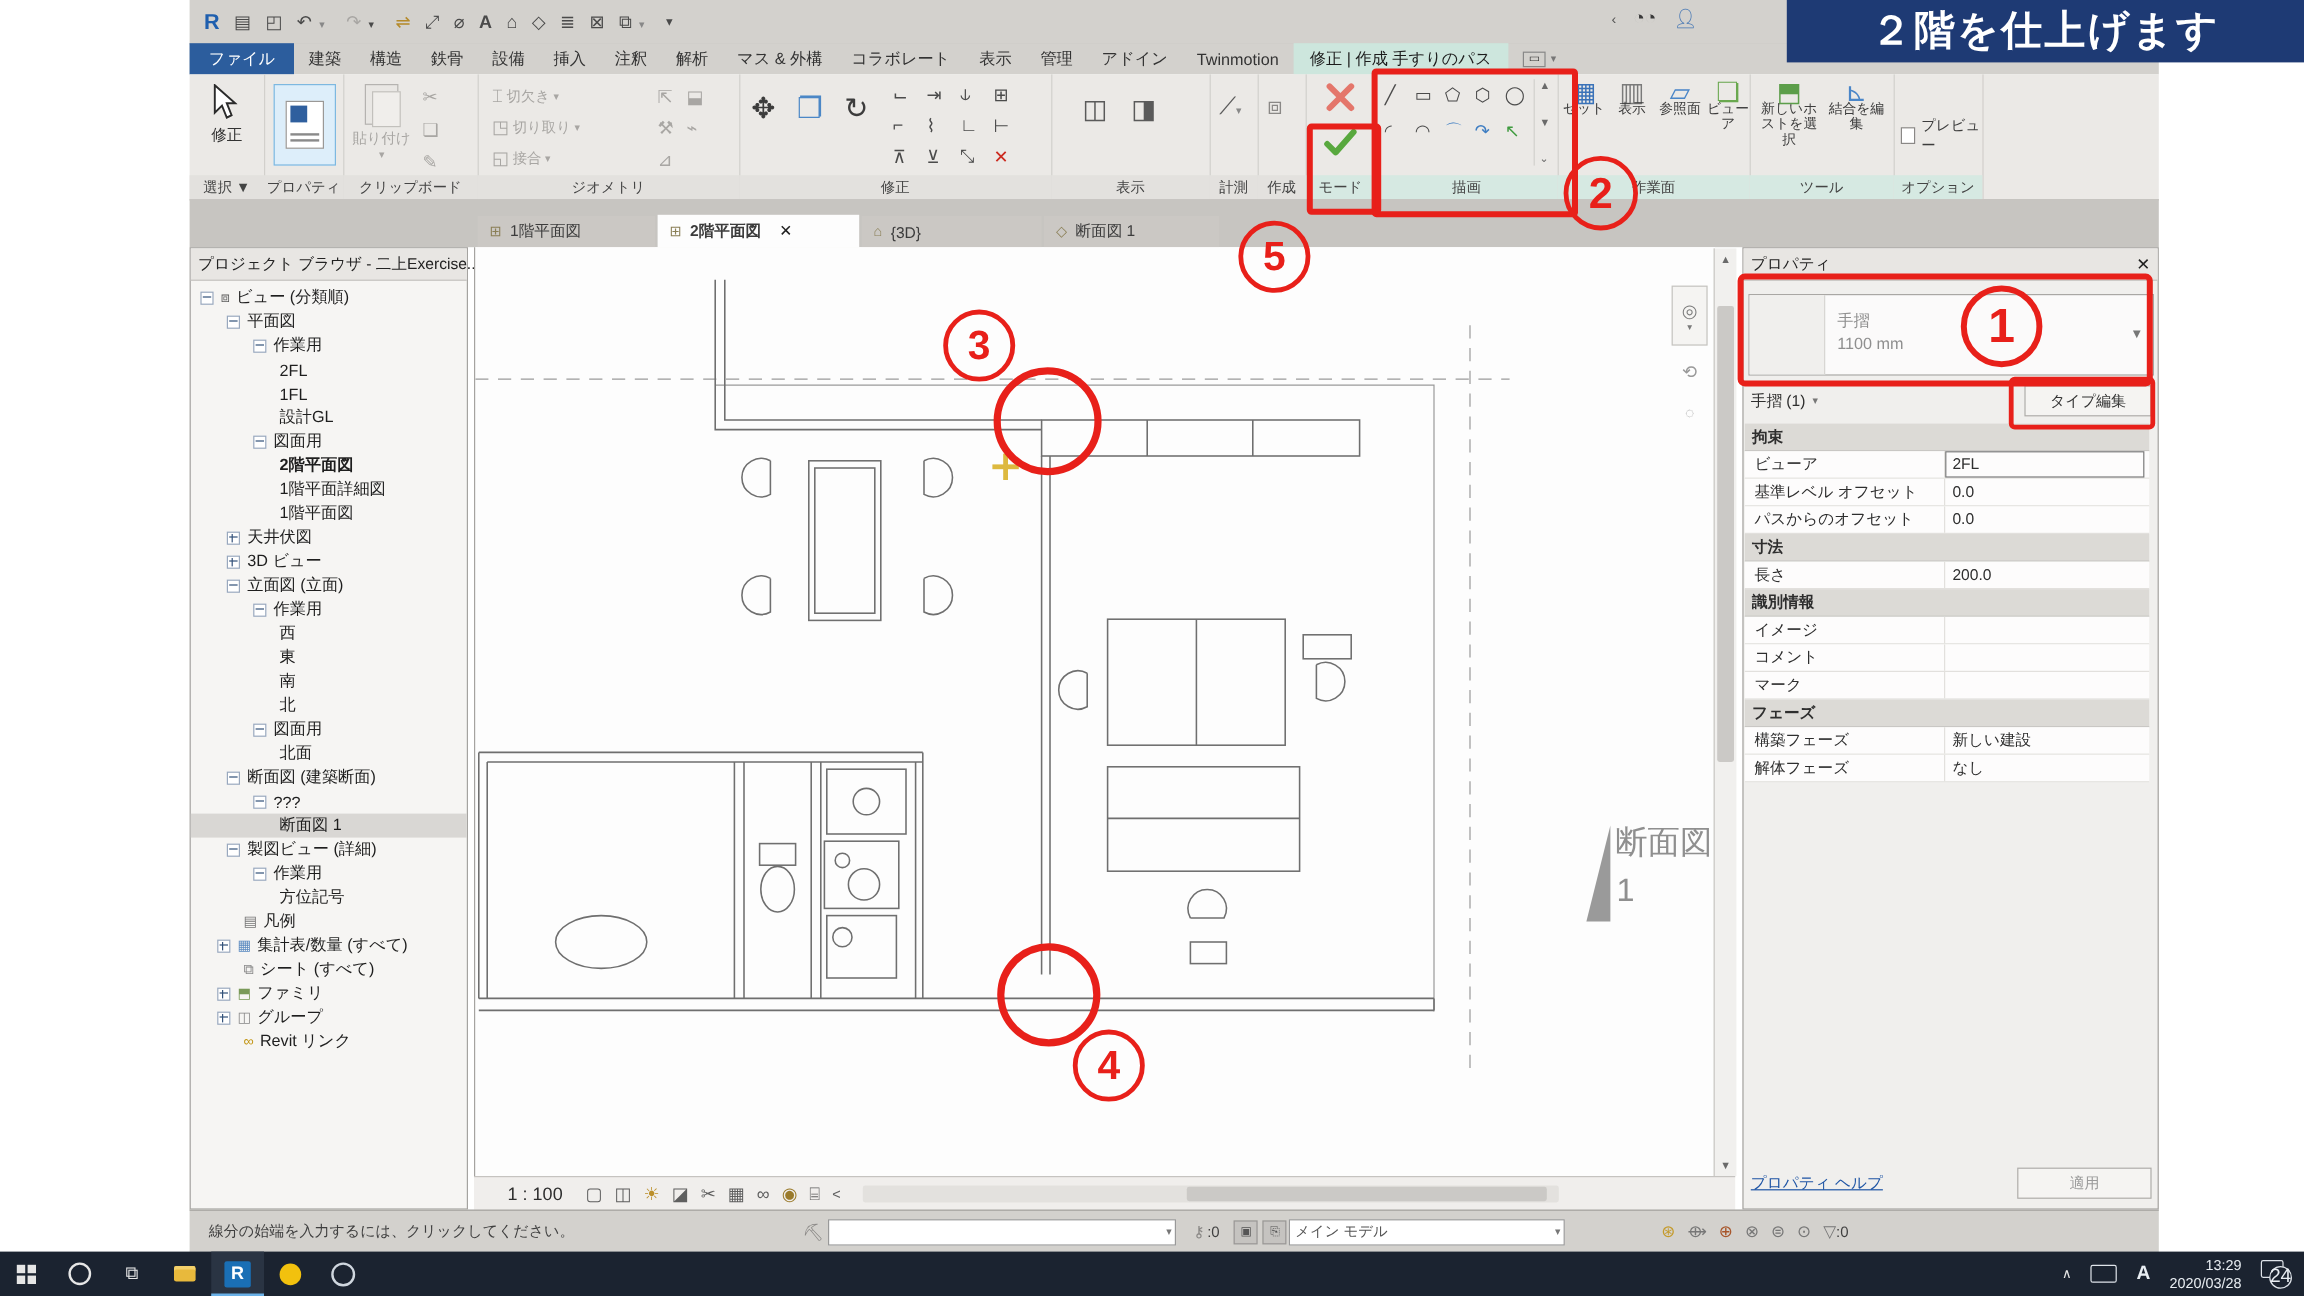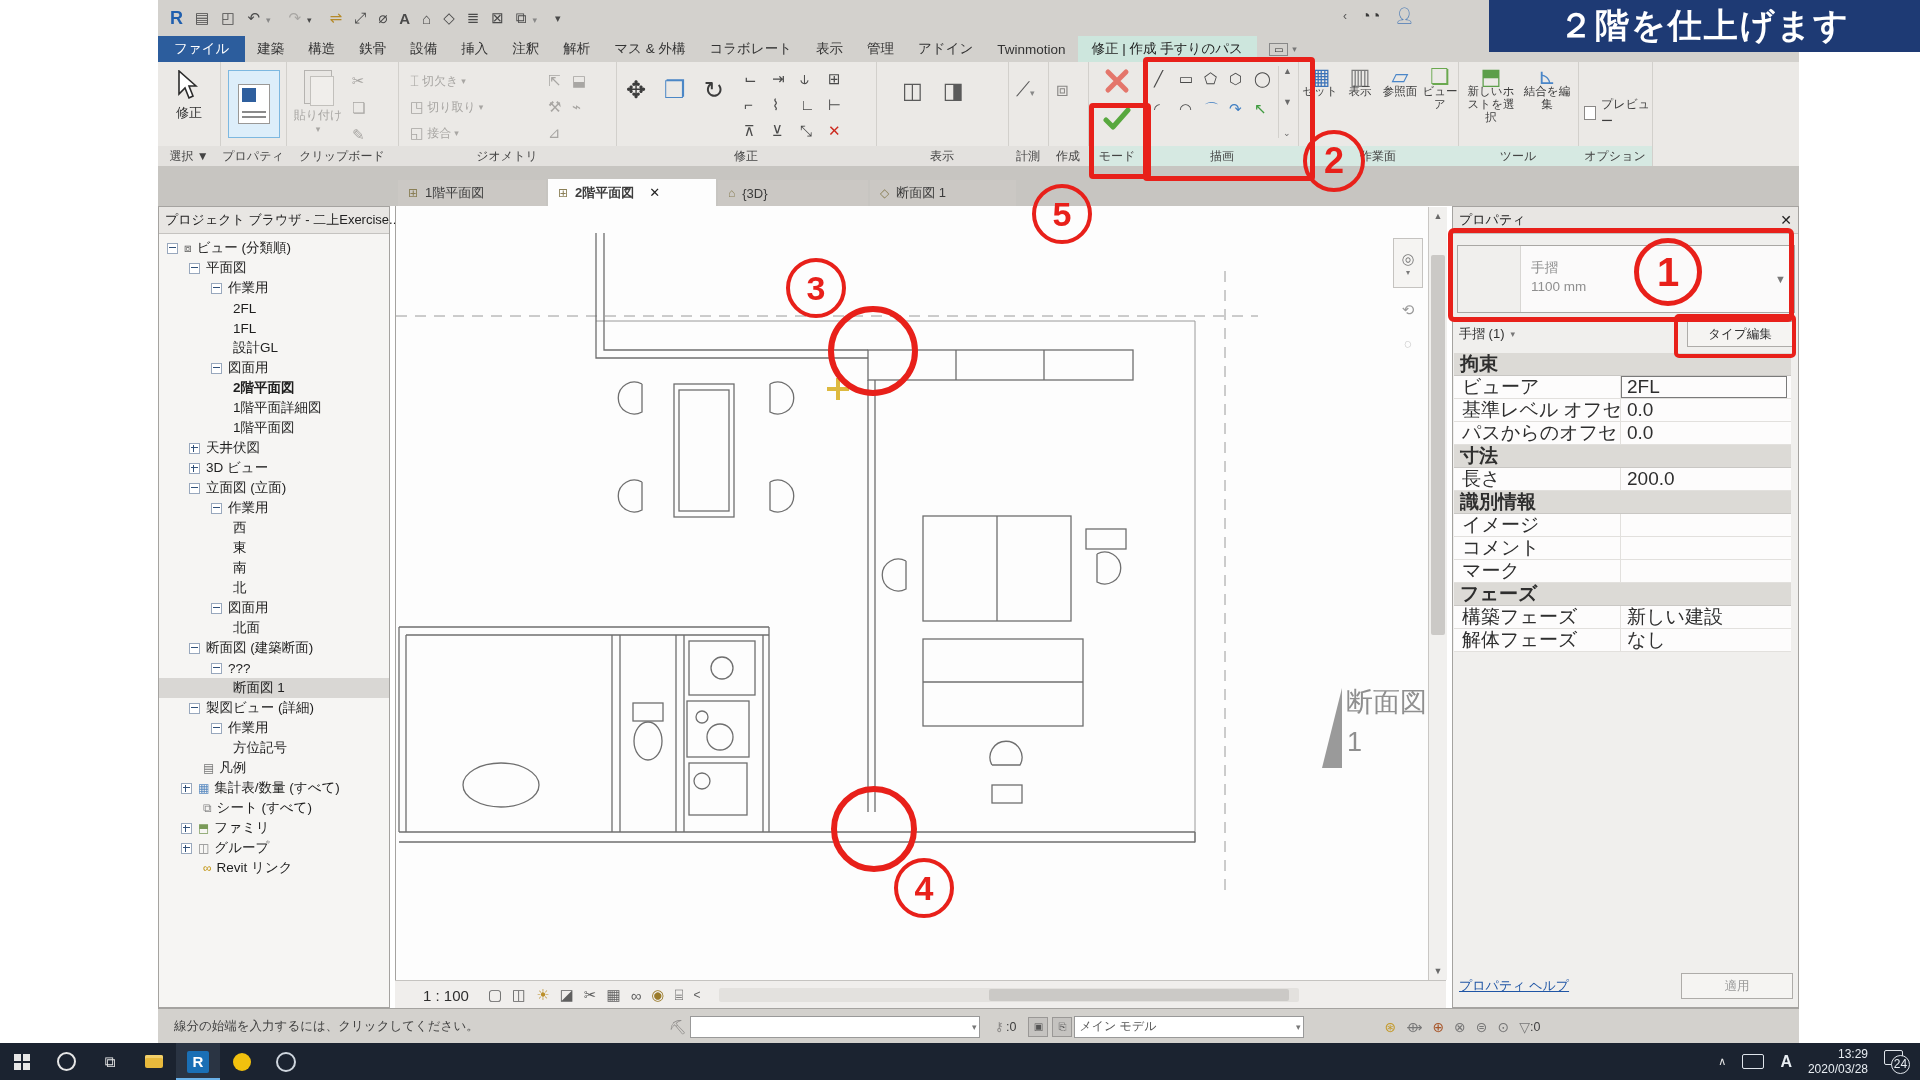--- a/index.html
+++ b/index.html
@@ -55,21 +55,21 @@
   .bottombar{left:395px;top:980px;width:1051px;height:28px;background:#f0eeec;border-top:1px solid #c5c3c0;display:flex;align-items:center}
   .vcico{font-size:15px;color:#5f5f5f;margin:0 5px}
   .htrack{position:relative;height:14px;background:#e3e1de;border-radius:2px}
   .hthumb{position:absolute;top:1px;height:12px;background:#cbc9c6;border-radius:2px}
   
   .props{left:1452px;top:206px;width:347px;height:802px;background:#f0efed;border:1px solid #a5a3a0;box-sizing:border-box}
   .tsel{position:absolute;left:4px;top:38px;width:336px;height:66px;background:#fbfafa;border:1px solid #a9a7a4;display:flex}
   .tsel .thumb{width:62px;background:#f0efed;border-right:1px solid #d8d6d3}
   .tsel .tx{padding:12px 0 0 10px;color:#8f8f8f;font-size:13.5px;line-height:19px}
   .tsel .dd{margin-left:auto;align-self:center;padding-right:8px;color:#777;font-size:11px}
-  .prow{display:flex;height:22px;line-height:22px;font-size:19px;border-bottom:1px solid #e2e0dd;background:#fdfcfc}
+  .prow{display:flex;height:22px;line-height:22px;font-size:13px;border-bottom:1px solid #e2e0dd;background:#fdfcfc}
   .prow .l{width:158px;padding-left:8px;color:#2e2e2e;border-right:1px solid #e2e0dd;white-space:nowrap;overflow:hidden}
   .prow .v{width:160px;padding-left:6px;color:#2e2e2e;white-space:nowrap;overflow:hidden}
   .prow.h{background:#dcdad6;font-weight:bold;color:#2e2e2e;padding-left:6px;border-bottom:1px solid #c9c7c4}
   .vfocus{outline:1px solid #7a7a7a;outline-offset:-1px}
   .btn{background:#f5f4f2;border:1px solid #aeaca9;font-size:12.5px;color:#333;display:inline-flex;align-items:center;justify-content:center}
   
   .statusbar{left:158px;top:1008px;width:1641px;height:35px;background:#d3d1cd;border-top:1px solid #a5a3a0;display:flex;align-items:center;font-size:12.5px;color:#3f3f3f}
   .combo{height:20px;background:#fff;border:1px solid #999;display:flex;align-items:center;font-size:12px;color:#555;padding:0 4px;position:relative}
   .combo:after{content:"▾";position:absolute;right:3px;font-size:9px;color:#777}
   
@@ -688,21 +688,21 @@
     <div class="fx" style="margin-left:auto;gap:16px;padding-right:10px">
       <span style="font-size:11px;color:#e6e6e6">∧</span>
       <span style="width:20px;height:13px;border:1.5px solid #dfe4ea;border-radius:2px;display:inline-block"></span>
       <span style="font-size:16px;font-weight:bold">A</span>
       <div style="text-align:right;font-size:12px;line-height:15px">
         <div>13:29</div>
         <div>2020/03/28</div>
       </div>
       <div style="position:relative;width:26px;height:24px">
         <span style="position:absolute;left:0;top:0;width:17px;height:13px;border:1.5px solid #dfe4ea;border-radius:2px"></span>
-        <span style="position:absolute;right:0;bottom:0;width:17px;height:17px;border:1.5px solid #dfe4ea;border-radius:50%;background:#1b2330;font-size:12px;display:flex;align-items:center;justify-content:center">24</span>
+        <span style="position:absolute;right:0;bottom:0;width:17px;height:17px;border:1.5px solid #dfe4ea;border-radius:50%;background:#1b2330;font-size:16px;display:flex;align-items:center;justify-content:center">24</span>
       </div>
     </div>
   </div>
 
   <div class="ab banner">
       <span>２階を仕上げます</span>
     </div>
 
   <div class="ab redbox" style="left:1448px;top:228px;width:336px;height:84px"></div>
   <div class="ab redbox" style="left:1674px;top:314px;width:114px;height:36px;border-width:4px;border-radius:5px"></div>

